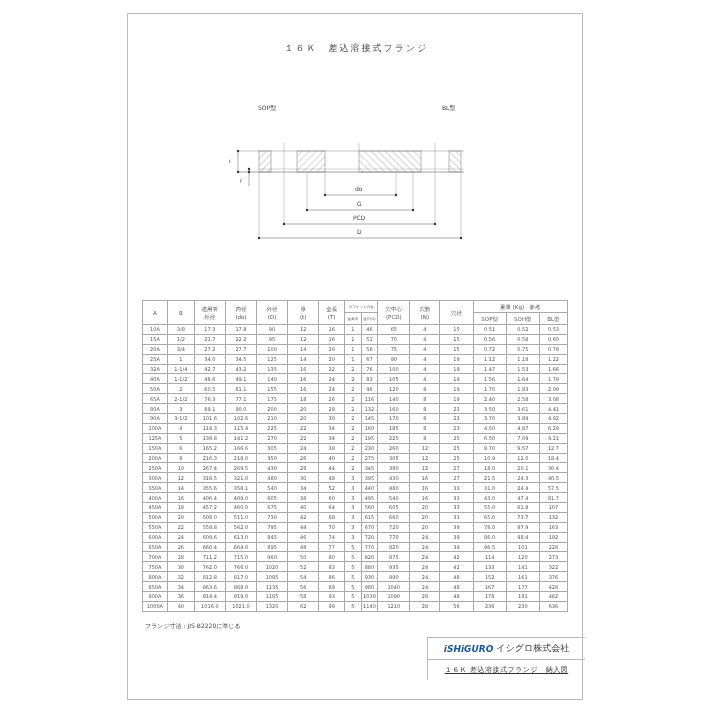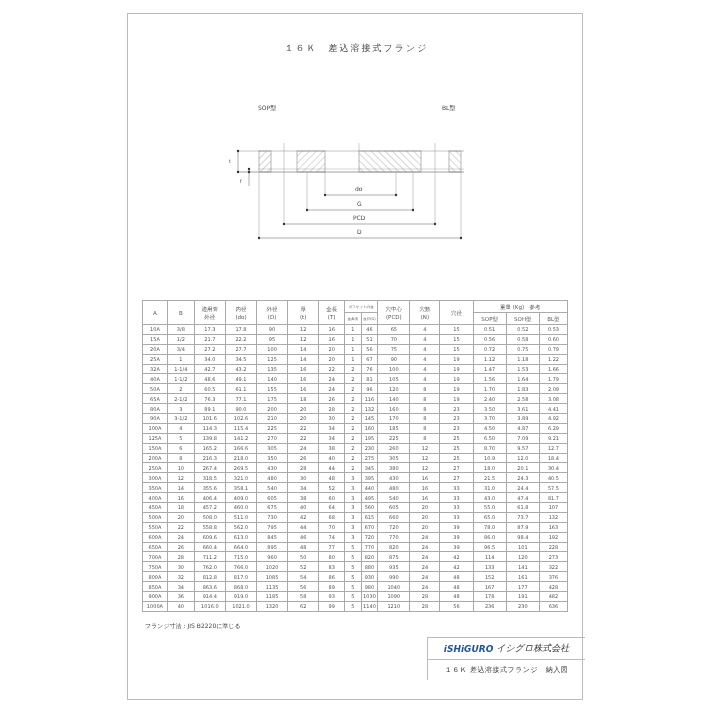--- a/index.html
+++ b/index.html
@@ -11,24 +11,24 @@
   table.spec{position:absolute;left:142px;top:300px;width:426px;border-collapse:collapse;font-size:5px;color:#555;table-layout:fixed;}
   table.spec td,table.spec th{border:1px solid #aaa;text-align:center;height:8.9px;padding:0;font-weight:normal;line-height:8px;white-space:nowrap;overflow:hidden;}
   table.spec thead th{height:11px;font-size:5.5px;}
   table.spec thead th.sub{font-size:3.5px;height:8px;}
   table.spec tr.thick td{border-top:1px solid #555;}
   table.spec td.thickl,table.spec th.thickl{border-left:1px solid #555;}
   .note{position:absolute;left:145px;top:622px;font-size:6px;color:#444;}
   .tb{position:absolute;left:427px;top:637px;width:157px;border-left:1px solid #bbb;}
   .tb div{border-top:1px solid #bbb;box-sizing:border-box;display:flex;align-items:center;justify-content:center;}
   .tb .r1{height:22px;font-size:9px;}
-  .tb .r2{height:21px;font-size:7px;letter-spacing:0.5px;}
+  .tb .r2{height:21px;font-size:7px;letter-spacing:0.5px;text-decoration:underline;}
   .tb .r3{height:21px;font-size:7px;letter-spacing:1.5px;}
   .brand{color:#1a55a8;font-weight:bold;font-style:italic;margin-right:3px;font-size:9px;}
-  .co{color:#333;font-style:italic;}
+  .co{color:#333;}
 </style>
 </head>
 <body>
 
 <div class="frame"></div>
 
 <div class="title">１６Ｋ　差込溶接式フランジ</div>
 
 <div class="lbl" style="left:258px;top:104px;">SOP型</div>
 <div class="lbl" style="left:442px;top:104px;">BL型</div>

